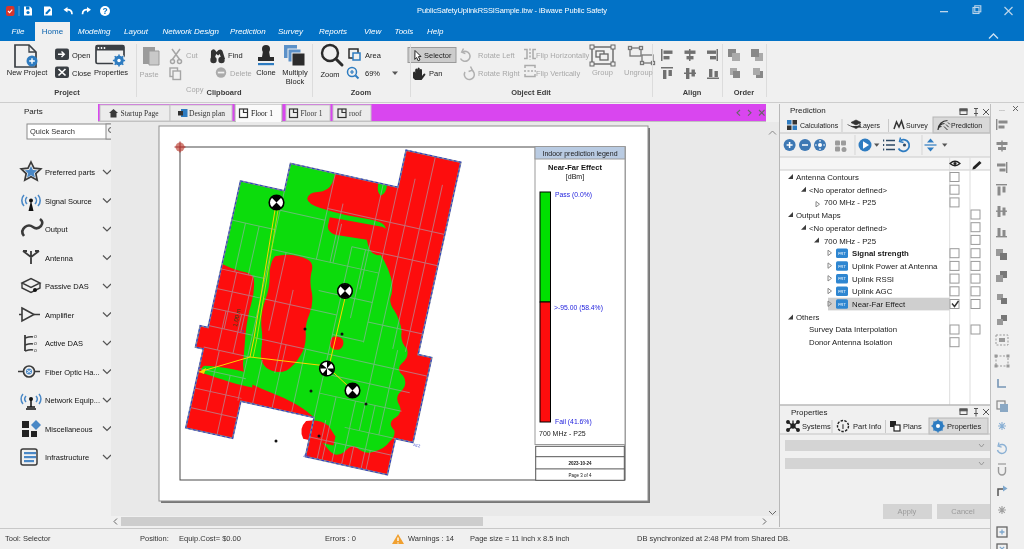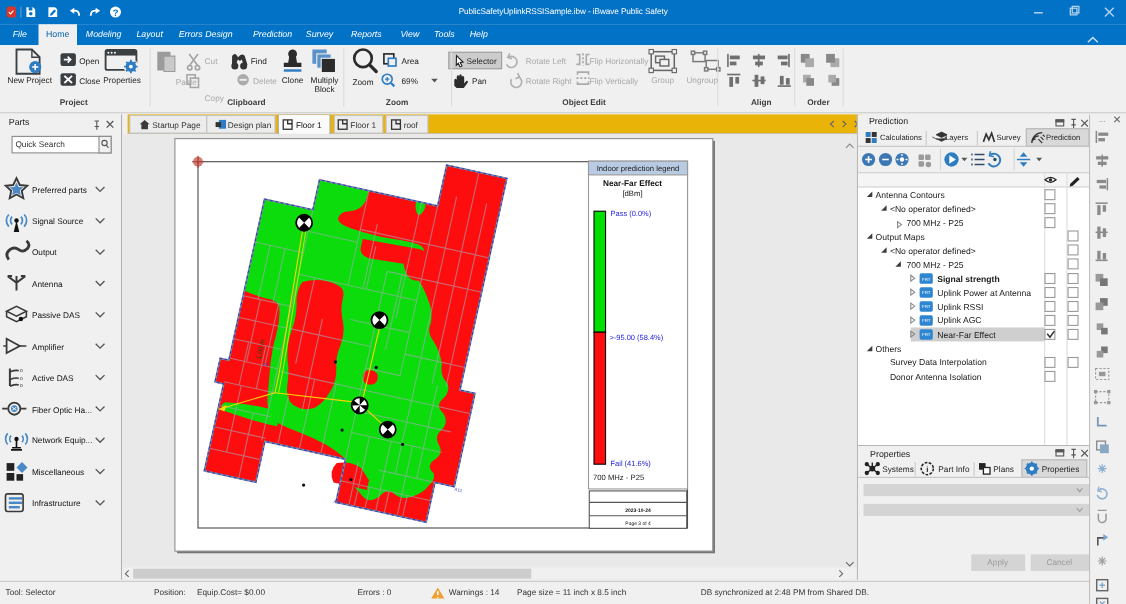--- a/index.html
+++ b/index.html
@@ -9,26 +9,26 @@
   
   #titlebar { left:0; top:0; width:1024px; height:22px; background:#0272c6; color:#fff; }
   #menubar { left:0; top:22px; width:1024px; height:19px; background:#0272c6; }
   .menuitem { position:absolute; top:0; height:19px; line-height:19px; color:#fff; font-size:8px;font-style:italic; }
   #hometab { position:absolute; left:35px; top:0; width:35px; height:19px; background:#f0f0f0; color:#0a62ad; text-align:center; line-height:19px; font-size:8px; }
   
   #ribbon { left:0; top:41px; width:1024px; height:62px; background:#f0f0f0; border-bottom:1px solid #cdcdcd; }
   .grplabel { position:absolute; top:46.5px; font-size:7.5px; color:#3c3c3c; font-weight:bold; width:80px; text-align:center; }
   .biglabel { position:absolute; font-size:7.5px; color:#222; text-align:center; width:60px; }
   .smalllabel { position:absolute; font-size:7.5px; color:#222; }
-  .gray { color:#a8a8a8 !important;text-align:right; }
+  .gray { color:#a8a8a8 !important; }
   
-  #parts { left:0; top:104px; width:111px; height:423px; background:#f0f0f0; border-right:1px solid #b0b0b0; }
+  #parts { left:16px; top:104px; width:111px; height:423px; background:#f0f0f0; border-right:1px solid #b0b0b0; }
   .partlabel { position:absolute; left:29px; font-size:7.5px; color:#111; top:50%; }
   
-  #tabbar { left:116px; top:104px; width:668px; height:18px; background:#eab308; }
+  #tabbar { left:98px; top:104px; width:668px; height:18px; background:#d946ef;font-family:Liberation Serif, serif; }
   
   #canvas { left:111px; top:122px; width:668px; height:405px; background:#e9e9e9; }
   
   #rpanel { left:779px; top:104px; width:211px; height:423px; background:#f0f0f0; border-left:1px solid #b8b8b8; }
   
   #rstrip { left:990px; top:104px; width:34px; height:445px; background:#f0f0f0; border-left:1px solid #c0c0c0; }
   
   #statusbar { left:0; top:528px; width:990px; height:21px; background:#f0f0f0; border-top:1px solid #c8c8c8; }
   .stxt { position:absolute; top:5px; font-size:7.5px; color:#333; }
 </style>
@@ -63,21 +63,21 @@
       <rect x="974.8" y="5.8" width="6" height="6" fill="none" stroke="#bcd5ea" stroke-width="1.1"></rect>
       <path d="M1004.5 7 l8 8 M1012.5 7 l-8 8" stroke="#bcd5ea" stroke-width="1.2"></path>
     </svg>
     <div style="position:absolute;left:0;top:0;width:1024px;text-align:center;font-size:7.5px;letter-spacing:-0.1px;line-height:22px;color:#fff">PublicSafetyUplinkRSSISample.ibw - iBwave Public Safety</div>
   </div>
   <div class="abs" id="menubar">
     <div class="menuitem" style="left:11.5px">File</div>
     <div id="hometab">Home</div>
     <div class="menuitem" style="left:78px">Modeling</div>
     <div class="menuitem" style="left:124px">Layout</div>
-    <div class="menuitem" style="left:162.5px">Errors Design</div>
+    <div class="menuitem" style="left:162.5px">Network Design</div>
     <div class="menuitem" style="left:230px">Prediction</div>
     <div class="menuitem" style="left:278px">Survey</div>
     <div class="menuitem" style="left:319px">Reports</div>
     <div class="menuitem" style="left:364px">View</div>
     <div class="menuitem" style="left:394.5px">Tools</div>
     <div class="menuitem" style="left:427px">Help</div>
     <svg width="20" height="19" style="position:absolute;left:985px;top:0">
         <path d="M4 16.5 l4.5-4.5 l4.5 4.5" stroke="#cfe2f3" fill="none" stroke-width="1.3"></path>
       </svg>
   </div>

